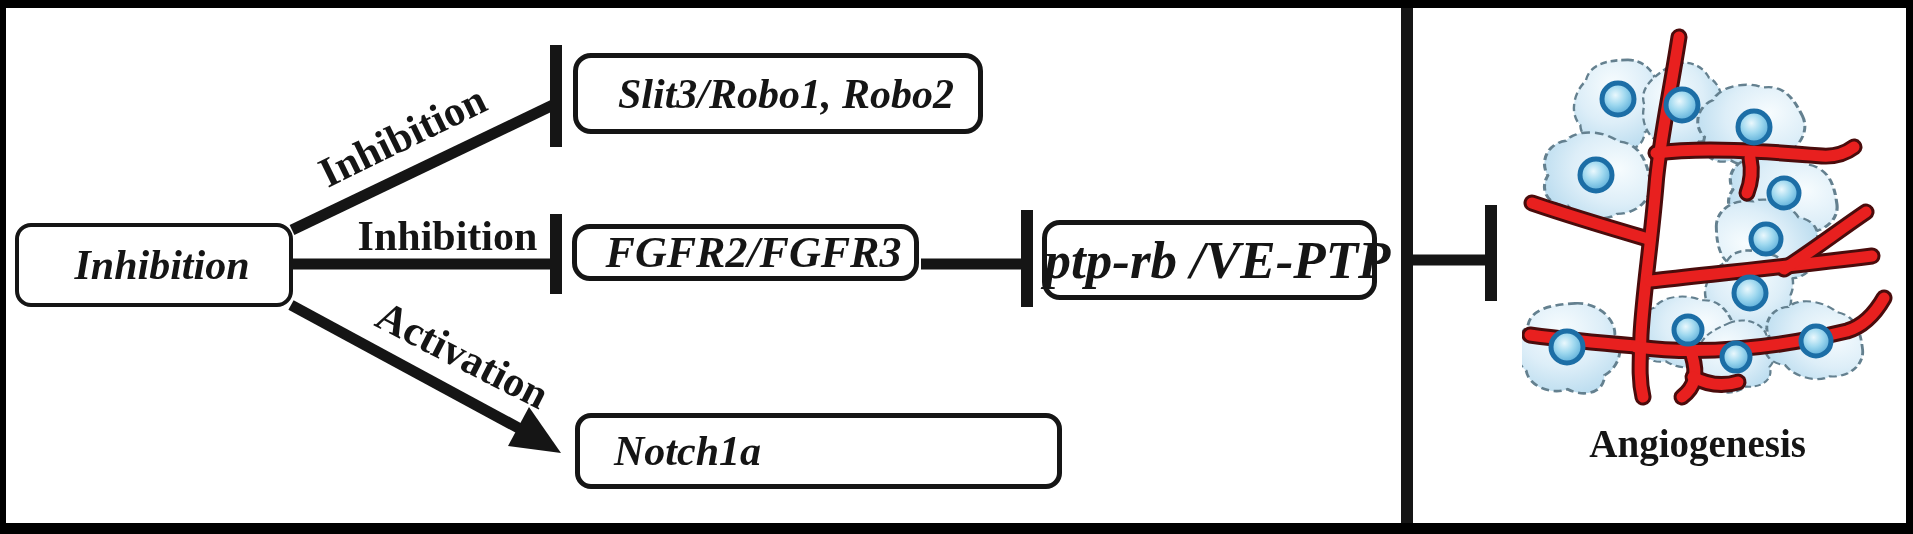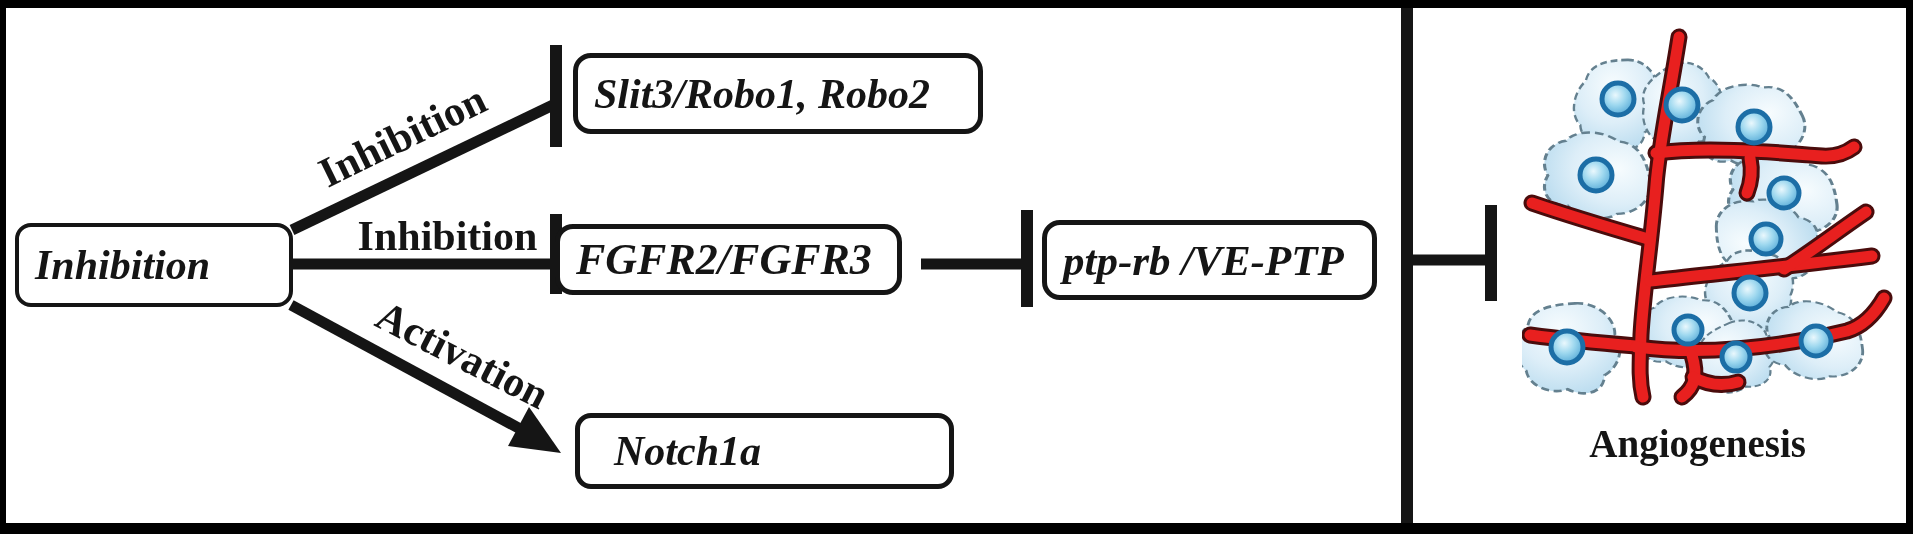--- a/index.html
+++ b/index.html
@@ -8,21 +8,21 @@
     font-family:"Liberation Serif","DejaVu Serif",serif; overflow:hidden;
   }
   #paper{
     position:absolute; left:6px; top:8px; right:7px; bottom:11px;
     background:#ffffff;
   }
   .abs{position:absolute;}
   .node{
     position:absolute; background:#fff;
     border:5px solid var(--line,#151515); border-radius:18px;
-    display:flex; align-items:center; justify-content:flex-start;
+    display:flex; align-items:center; justify-content:center;
     font-weight:bold; font-style:italic; color:#151515;
     box-sizing:border-box; white-space:nowrap;padding-left:16px;
   }
   .edge-label{
     position:absolute; font-weight:bold; color:#151515;
     text-align:center; white-space:nowrap;
   }
   svg{display:block;}
   .wire{stroke:var(--line,#151515); fill:none;}
   .vessel-under{stroke:var(--vessel-outline,#4a0c0c); fill:none; stroke-linecap:round;}
@@ -57,29 +57,29 @@
   </svg>
 
   <div class="node" style="left:15px; top:223px; width:278px; height:84px; border-width:4px; border-radius:16px; font-size:42px;">
     <span>Inhibition</span>
   </div>
 
   <div class="node" style="left:573px; top:53px; width:410px; height:81px; font-size:42px;">
     <span>Slit3/Robo1, Robo2</span>
   </div>
 
-  <div class="node" style="left:555px; top:224px; width:347px; height:71px; font-size:44px;">
+  <div class="node" style="left:572px; top:224px; width:347px; height:57px; font-size:44px;">
     <span>FGFR2/FGFR3</span>
   </div>
 
-  <div class="node" style="left:1042px; top:220px; width:335px; height:80px; font-size:43px;">
+  <div class="node" style="left:1042px; top:220px; width:335px; height:80px; font-size:53px;">
     <span>ptp-rb /VE-PTP</span>
   </div>
 
-  <div class="node" style="left:575px; top:413px; width:379px; height:76px; font-size:42px; justify-content:flex-start; padding-left:34px; border-radius:16px;">
+  <div class="node" style="left:575px; top:413px; width:487px; height:76px; font-size:42px; justify-content:flex-start; padding-left:34px; border-radius:16px;">
     <span>Notch1a</span>
   </div>
 
   <div class="edge-label" style="left:285px; top:108px; width:235px; height:56px; line-height:56px; font-size:42px; transform:rotate(-26deg);">Inhibition</div>
 
   <div class="edge-label" style="left:335px; top:211px; width:225px; height:50px; line-height:50px; font-size:42px;">Inhibition</div>
 
   <div class="edge-label" style="left:340px; top:328px; width:245px; height:54px; line-height:54px; font-size:42px; transform:rotate(27deg);">Activation</div>
 
   <svg class="abs" style="left:1522px; top:25px;" width="385" height="385" viewBox="0 0 385 385">

